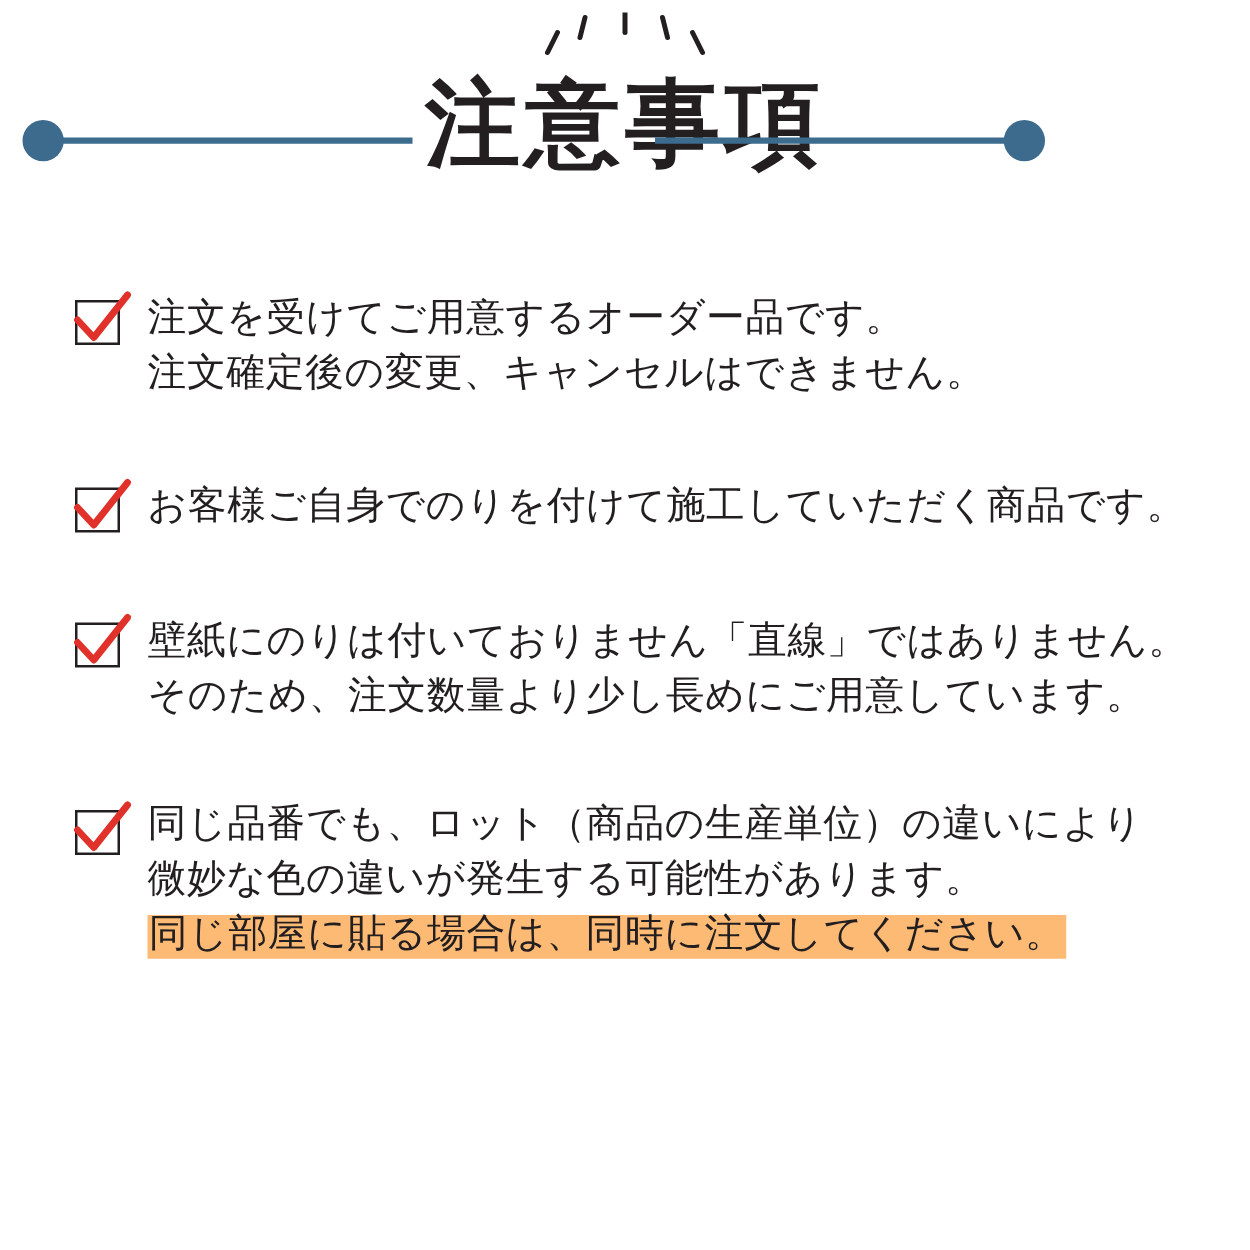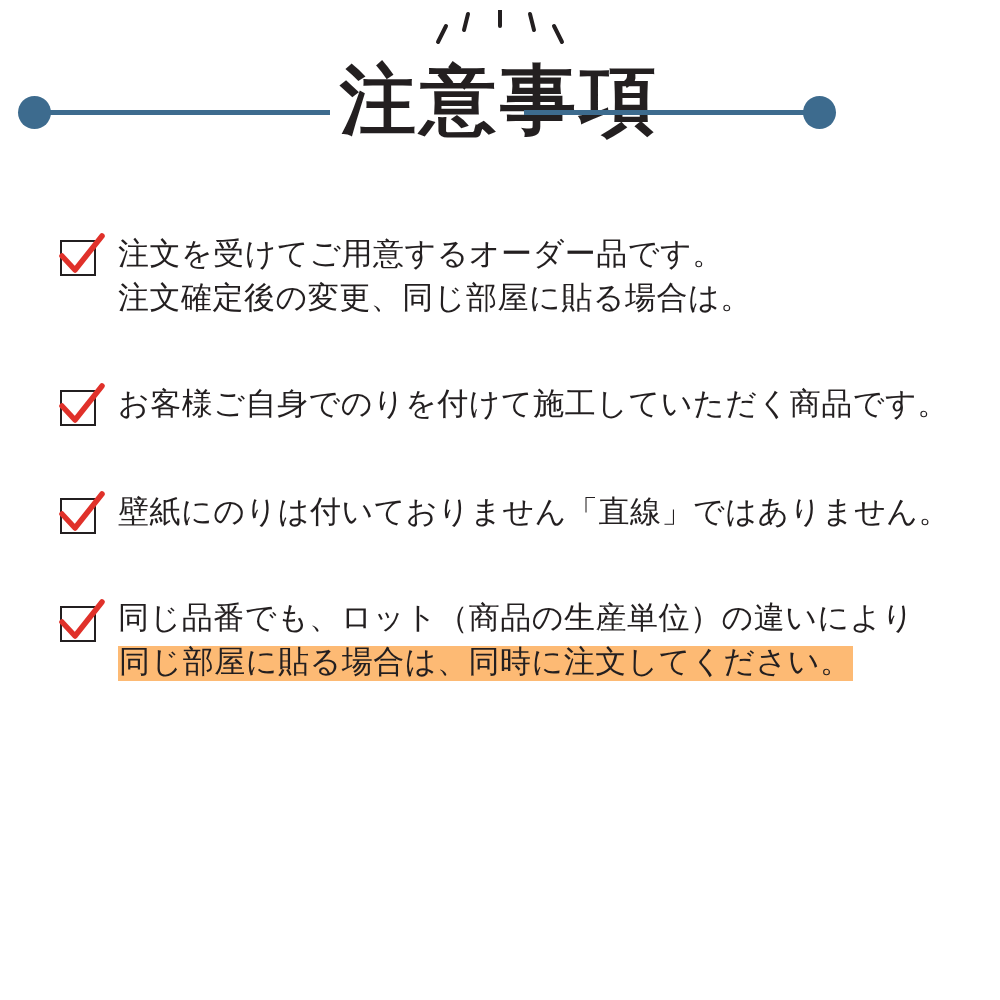--- a/index.html
+++ b/index.html
@@ -164,21 +164,21 @@
         <div class="box"></div>
         <svg width="50" height="46" viewBox="0 0 50 46" aria-hidden="true">
           <path d="M6 22 L19 36 L46 2" fill="none" stroke="#e0312a" stroke-width="5.5" stroke-linecap="round" stroke-linejoin="round"></path>
         </svg>
       </div>
       <div class="lines">
         <div class="line">
           <span>注文を受けてご用意するオーダー品です。</span>
         </div>
         <div class="line">
-          <span>注文確定後の変更、同じ部屋に貼る場合は。</span>
+          <span>注文確定後の変更、キャンセルはできません。</span>
         </div>
       </div>
     </div>
 
     <div class="note">
       <div class="check">
         <div class="box"></div>
         <svg width="50" height="46" viewBox="0 0 50 46" aria-hidden="true">
           <path d="M6 22 L19 36 L46 2" fill="none" stroke="#e0312a" stroke-width="5.5" stroke-linecap="round" stroke-linejoin="round"></path>
         </svg>
@@ -194,33 +194,39 @@
       <div class="check">
         <div class="box"></div>
         <svg width="50" height="46" viewBox="0 0 50 46" aria-hidden="true">
           <path d="M6 22 L19 36 L46 2" fill="none" stroke="#e0312a" stroke-width="5.5" stroke-linecap="round" stroke-linejoin="round"></path>
         </svg>
       </div>
       <div class="lines">
         <div class="line">
           <span>壁紙にのりは付いておりません「直線」ではありません。</span>
         </div>
+        <div class="line">
+          <span>そのため、注文数量より少し長めにご用意しています。</span>
+        </div>
       </div>
     </div>
 
     <div class="note">
       <div class="check">
         <div class="box"></div>
         <svg width="50" height="46" viewBox="0 0 50 46" aria-hidden="true">
           <path d="M6 22 L19 36 L46 2" fill="none" stroke="#e0312a" stroke-width="5.5" stroke-linecap="round" stroke-linejoin="round"></path>
         </svg>
       </div>
       <div class="lines">
         <div class="line">
           <span>同じ品番でも、ロット（商品の生産単位）の違いにより</span>
+        </div>
+        <div class="line">
+          <span>微妙な色の違いが発生する可能性があります。</span>
         </div>
         <div class="line">
           <span class="hl-full">同じ部屋に貼る場合は、同時に注文してください。</span>
         </div>
       </div>
     </div>
 
   </div>
 </div>
 

